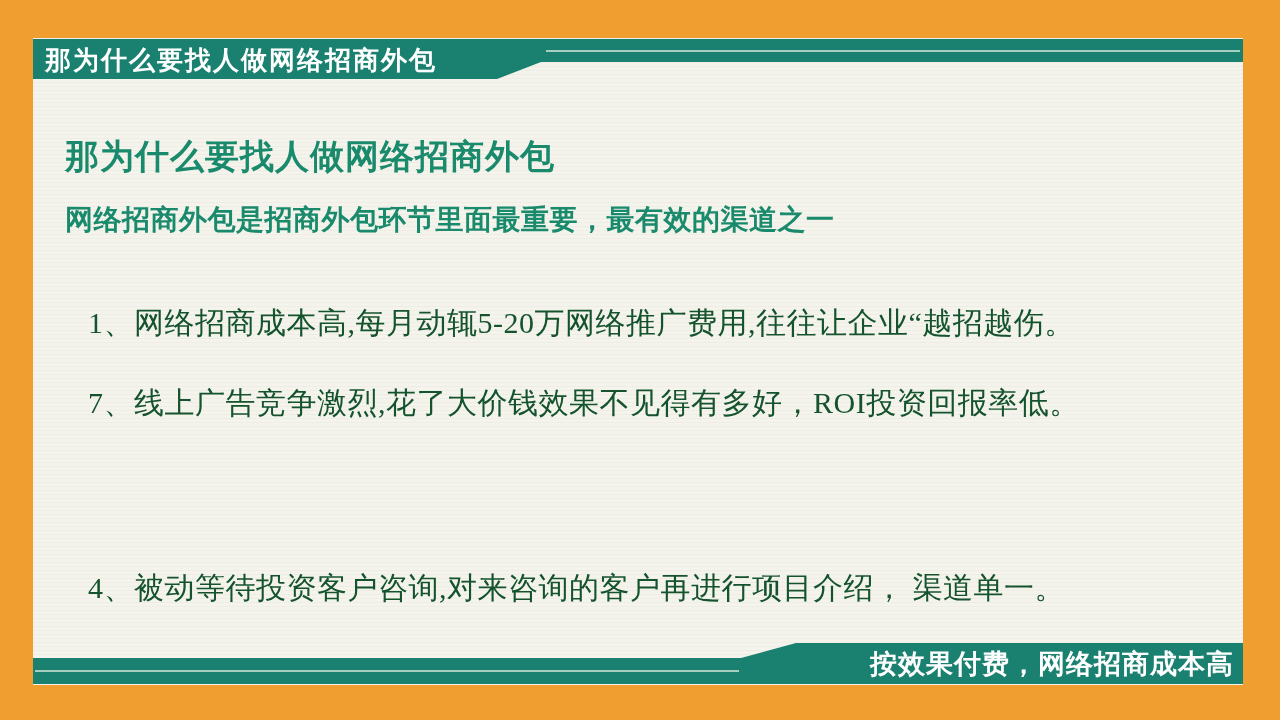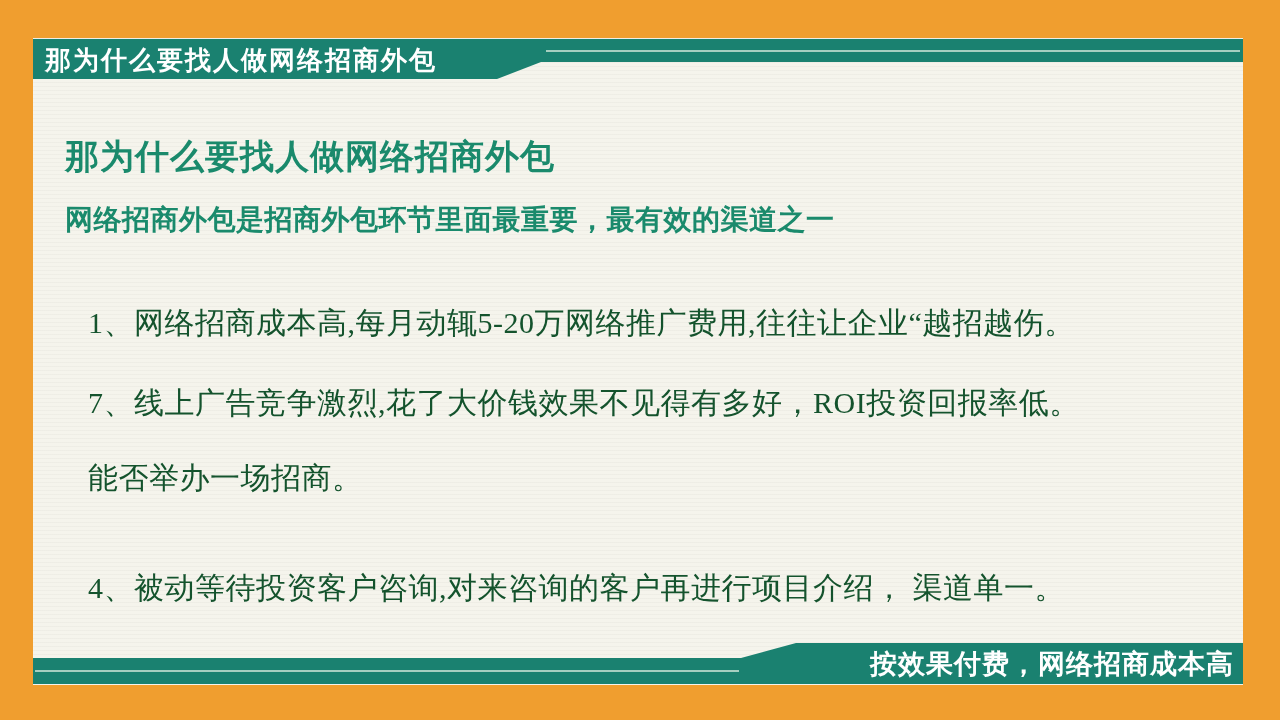--- a/index.html
+++ b/index.html
@@ -72,21 +72,20 @@
   <span class="line">网络招商外包是招商外包环节里面最重要，最有效的渠道之一</span>
 </div>
 
 <div id="bullet-1" class="bullet">
   <span class="line">1、网络招商成本高,每月动辄5-20万网络推广费用,往往让企业“越招越伤。</span>
 </div>
 <div id="bullet-2" class="bullet">
   <span class="line">7、线上广告竞争激烈,花了大价钱效果不见得有多好，ROI投资回报率低。</span>
 </div>
 <div id="bullet-3" class="bullet">
-  <span class="line">能否举办一场招商。</span>
 </div>
 <div id="bullet-4" class="bullet">
   <span class="line">4、被动等待投资客户咨询,对来咨询的客户再进行项目介绍， 渠道单一。</span>
 </div>
 
 <svg id="footer-banner" class="banner" width="1210" height="41" viewBox="0 0 1210 41">
   <polygon class="banner-fill" points="0,15 708,15 763,0 1210,0 1210,41 0,41"></polygon>
   <line class="accent-line" x1="2" y1="28" x2="706" y2="28"></line>
 </svg>
 

